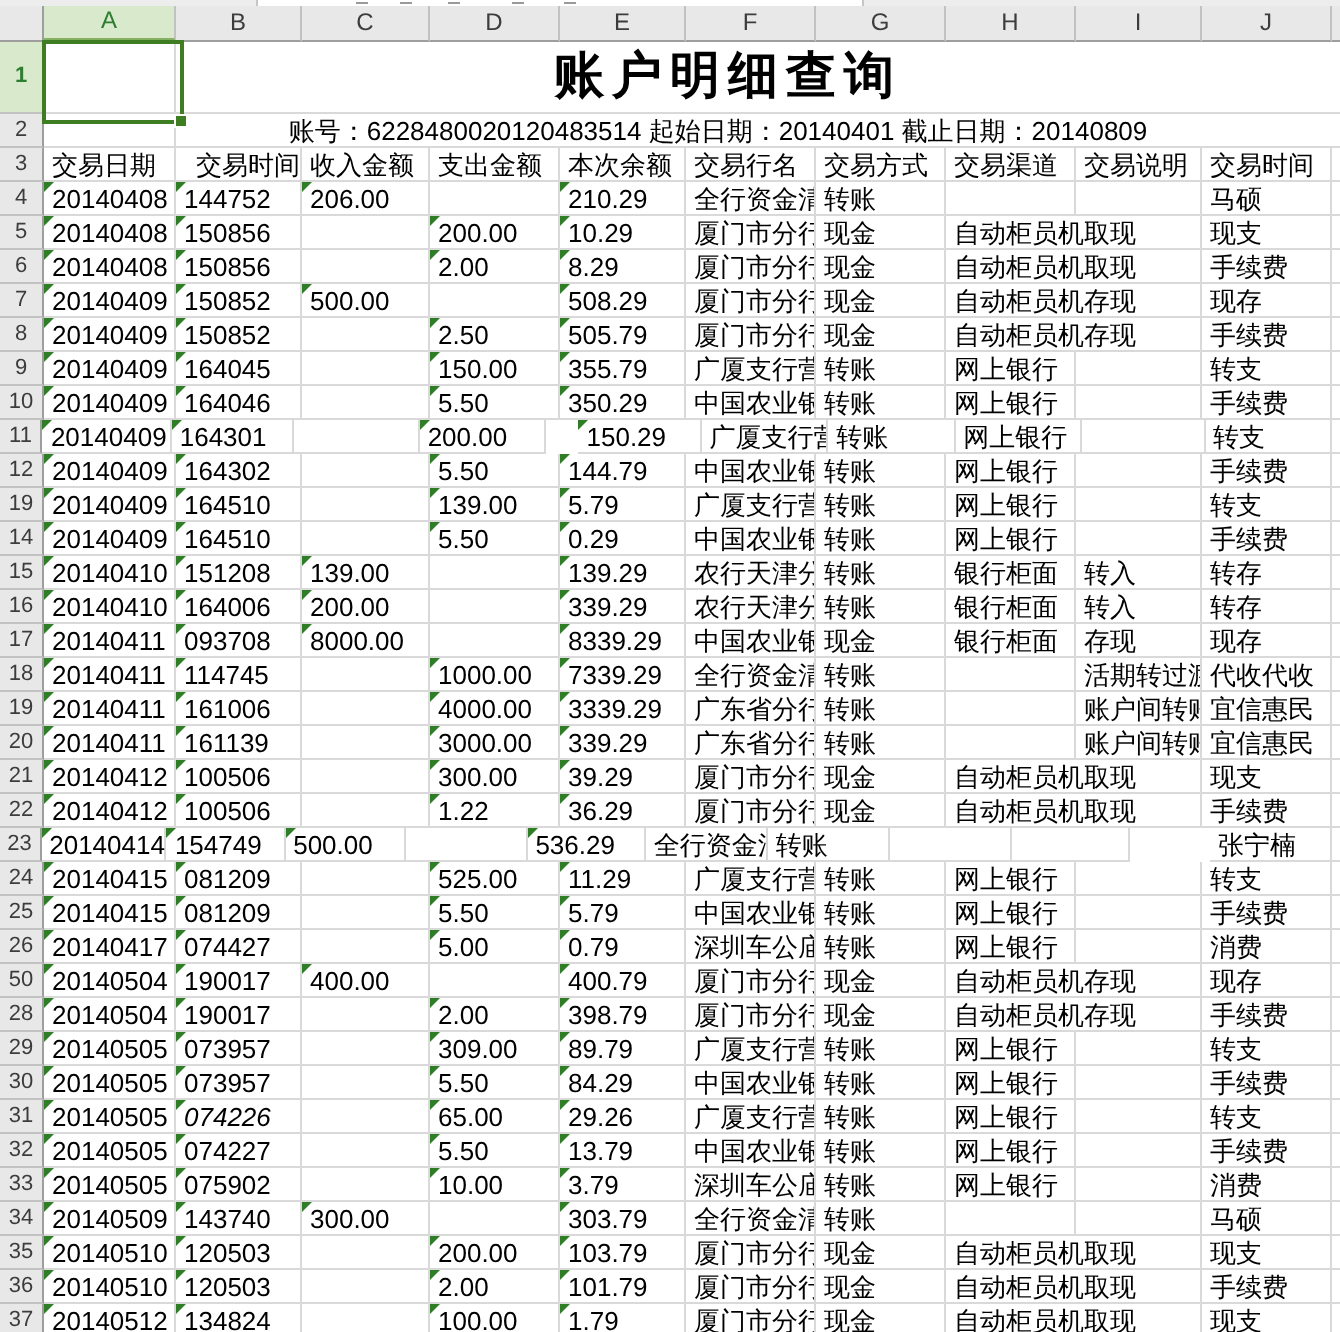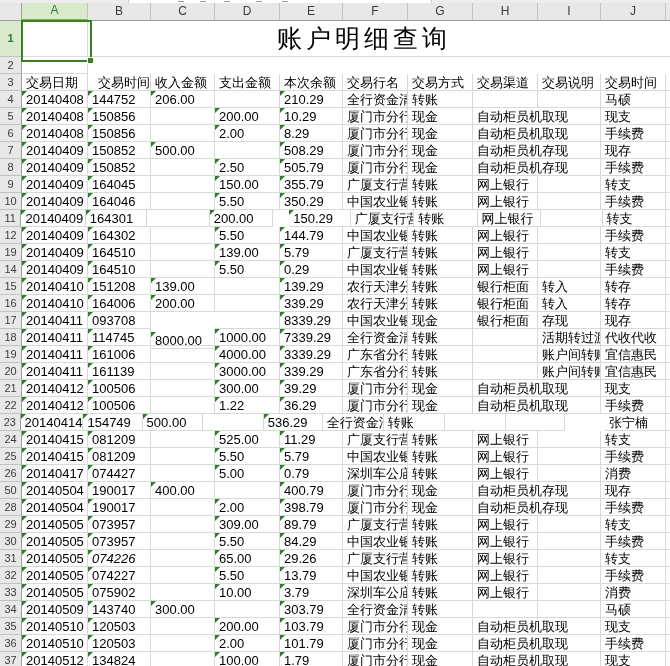--- a/index.html
+++ b/index.html
@@ -27,21 +27,21 @@
   .rowhdr{box-sizing:border-box;width:22px;background:#e8e8e8;border-right:1px solid #9e9e9e;
     border-bottom:1px solid #c2c2c2;font-size:11px;color:#3c3c3c;text-align:center;}
   .rowhdr.sel{background:#d9e9cb;color:#2f7d31;font-weight:bold;}
   .cell{box-sizing:border-box;position:relative;border-right:1px solid #d9d9d9;border-bottom:1px solid #d9d9d9;
     font-size:13px;color:#000;white-space:nowrap;padding:1px 0 0 4px;line-height:15px;background:transparent;}
   .cell.clip{overflow:hidden;}
   .cell.noRightBorder{border-right:none;}
   .h36{height:36px;} .h17{height:17px;}
   .rh1{line-height:34px;} .rhd{line-height:16px;}
   .titlecell{display:flex;align-items:center;justify-content:center;
-    font-size:25px;font-weight:normal;letter-spacing:4px;padding:0 30px 0 0;}
+    font-size:25px;font-weight:bold;letter-spacing:4px;padding:0 30px 0 0;}
   .infocell{display:flex;align-items:center;justify-content:center;
     font-size:13px;padding:0 40px 0 0;}
   .hdrcell{font-size:13px;}
   
   .tri{position:absolute;top:0;left:0;width:0;height:0;
     border-top:5px solid #2f7d27;border-right:5px solid transparent;}
   
   .selbox{position:absolute;left:21px;top:20px;width:67px;height:38px;
     border:2px solid #3f7d23;background:transparent;pointer-events:none;}
   .fillhandle{position:absolute;right:-4px;bottom:-4px;width:5px;height:5px;
@@ -74,20 +74,21 @@
 
   <div class="row h36">
     <div class="rowhdr sel rh1">1</div>
     <div class="cell h36" style="width:66px"></div>
     <div class="cell h36 titlecell" style="width:582px;border-right:none;">账户明细查询</div>
   </div>
 
   <div class="row h17">
     <div class="rowhdr rhd">2</div>
     <div class="cell h17" style="width:66px"></div>
+    <div class="cell h17 infocell" style="width:582px;border-right:none;">账号：6228480020120483514  起始日期：20140401  截止日期：20140809</div>
   </div>
 
   <div id="gridrows">
       <div class="row h17">
         <div class="rowhdr rhd">3</div>
         <div class="cell h17 hdrcell" style="width: 66px;"><span>交易日期</span></div>
         <div class="cell h17 hdrcell" style="width: 63px; text-align: right;"><span>交易时间</span></div>
         <div class="cell h17 hdrcell" style="width: 64px;"><span>收入金额</span></div>
         <div class="cell h17 hdrcell" style="width: 65px;"><span>支出金额</span></div>
         <div class="cell h17 hdrcell" style="width: 63px;"><span>本次余额</span></div>
@@ -277,21 +278,21 @@
         <div class="cell h17" style="width: 65px;"><span>转账</span></div>
         <div class="cell h17" style="width: 65px;"><span>银行柜面</span></div>
         <div class="cell h17 clip" style="width: 63px;"><span>转入</span></div>
         <div class="cell h17" style="width: 65px;"><span>转存</span></div>
         <div class="cell h17" style="width: 4px; border-right: none;"></div>
       </div>
       <div class="row h17">
         <div class="rowhdr rhd">17</div>
         <div class="cell h17" style="width: 66px;"><span class="tri"></span><span>20140411</span></div>
         <div class="cell h17" style="width: 63px;"><span class="tri"></span><span>093708</span></div>
-        <div class="cell h17" style="width: 64px; margin-top: 20px;"><span class="tri"></span><span>8000.00</span></div>
+        <div class="cell h17" style="width: 64px;"><span class="tri"></span><span>8000.00</span></div>
         <div class="cell h17" style="width: 65px;"><span></span></div>
         <div class="cell h17" style="width: 63px;"><span class="tri"></span><span>8339.29</span></div>
         <div class="cell h17 clip" style="width: 65px;"><span>中国农业银</span></div>
         <div class="cell h17" style="width: 65px;"><span>现金</span></div>
         <div class="cell h17" style="width: 65px;"><span>银行柜面</span></div>
         <div class="cell h17 clip" style="width: 63px;"><span>存现</span></div>
         <div class="cell h17" style="width: 65px;"><span>现存</span></div>
         <div class="cell h17" style="width: 4px; border-right: none;"></div>
       </div>
       <div class="row h17">

